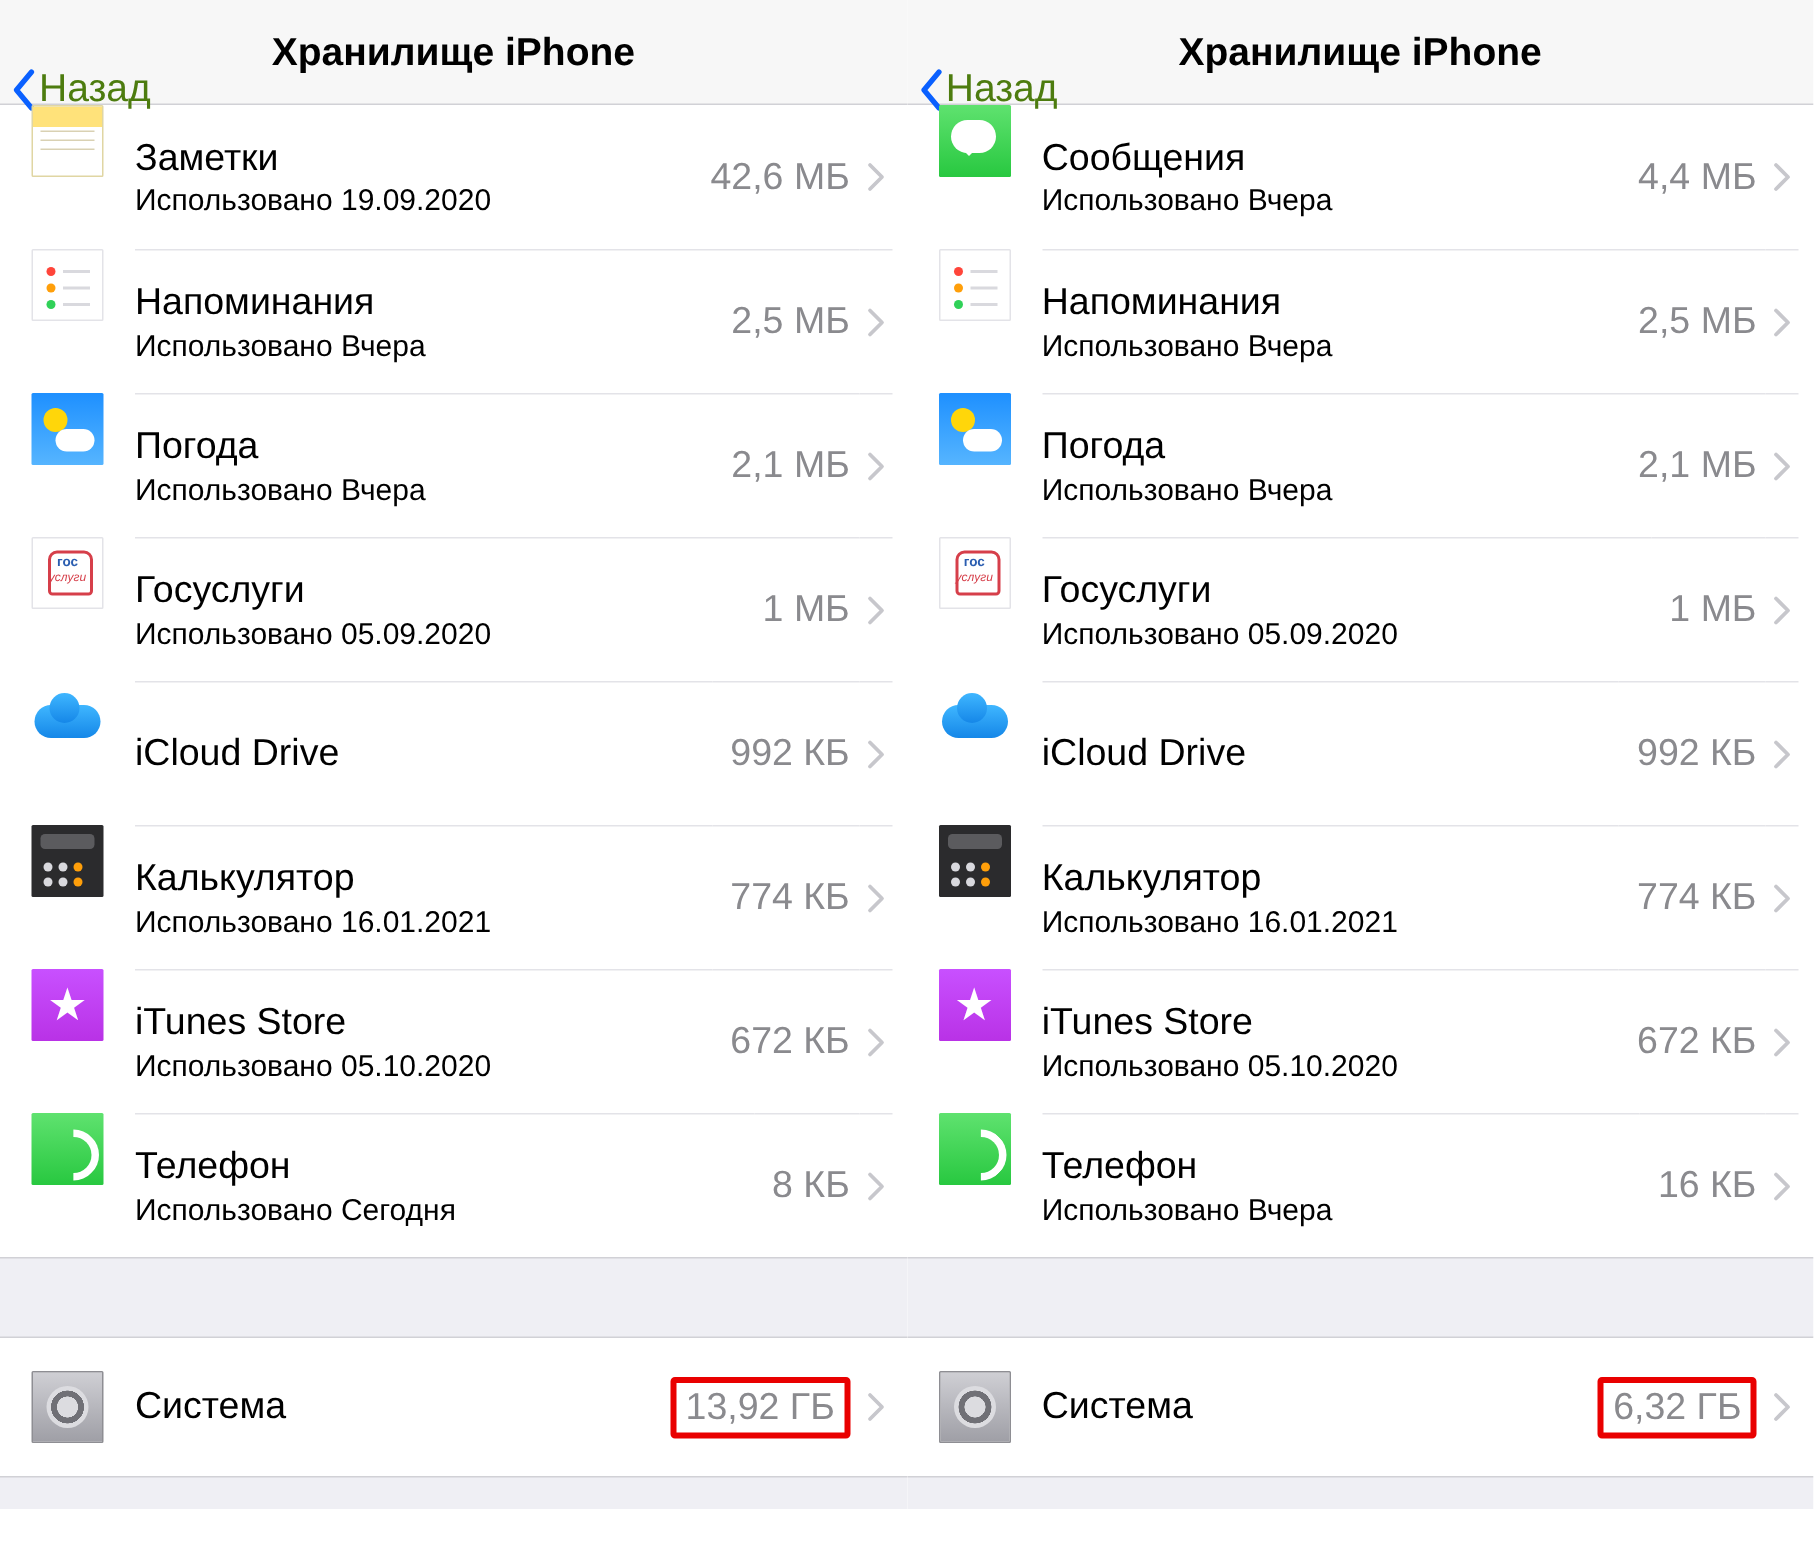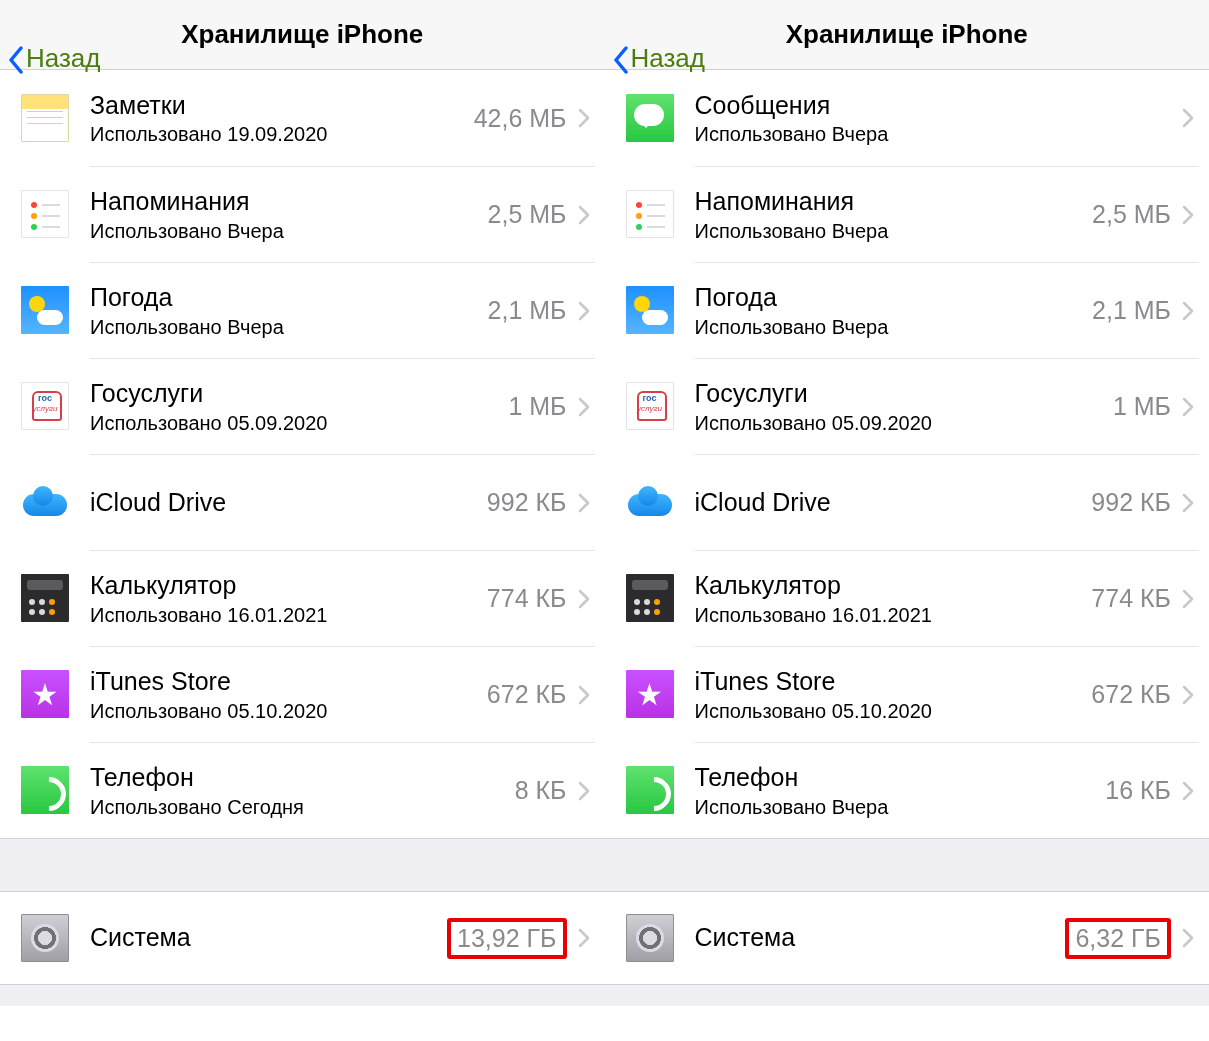--- a/index.html
+++ b/index.html
@@ -6,21 +6,21 @@
     body { font-family:-apple-system,"Helvetica Neue",Arial,sans-serif; background:#fff; width:1209px; }
     .wrap { display:flex; }
     .panel { width:604.5px; background:#fff; }
 
     .navbar { height:70px; background:#f7f7f7; border-bottom:1px solid #d1d1d6; display:flex; align-items:center; position:relative; }
     .back-btn { display:flex; align-items:flex-end; color:#4d7c0f; font-size:26px; font-weight:400; padding-left:8px; cursor:pointer;margin-top:47px; }
     .back-btn .chev { width:16px; height:28px; margin-right:2px; }
     .nav-title { position:absolute; left:0; right:0; text-align:center; font-size:26px; font-weight:600; color:#000; pointer-events:none; }
 
     .list { background:#fff; }
-    .row { display:flex; align-items:center; height:96px; padding-right:10px; cursor:pointer; }
+    .row { display:flex; align-items:flex-start; height:96px; padding-right:10px; cursor:pointer; }
     .icon-cell { width:90px; display:flex; align-items:center; justify-content:center; flex-shrink:0; }
     .app-icon { width:48px; height:48px; border-radius:1px; display:flex; align-items:center; justify-content:center; font-size:26px; color:#fff; position:relative; overflow:hidden; }
     .text-cell { flex:1; min-width:0; border-top:1px solid #e3e3e8; height:100%; display:flex; flex-direction:column; justify-content:center; }
     .row:first-child .text-cell { border-top:none; }
     .app-name { font-size:25px; color:#000; line-height:1.25; }
     .app-sub  { font-size:20px; color:#000000; margin-top:2px; }
     .size-cell { font-size:25px; color:#8a8a8e; padding-left:12px; padding-right:6px; white-space:nowrap; border-top:1px solid #e3e3e8; height:100%; display:flex; align-items:center; }
     .row:first-child .size-cell { border-top:none; }
     .disclosure { width:22px; display:flex; align-items:center; justify-content:center; border-top:1px solid #e3e3e8; height:100%; }
     .row:first-child .disclosure { border-top:none; }
@@ -236,20 +236,21 @@
       </div>
       <div class="list">
         <div class="row">
           <div class="icon-cell">
             <div class="app-icon ic-msg"></div>
           </div>
           <div class="text-cell">
             <div class="app-name">Сообщения</div>
             <div class="app-sub">Использовано Вчера</div>
           </div>
+          <div class="size-cell">4,4 МБ</div>
           <div class="disclosure">
             <svg viewBox="0 0 12 20">
               <polyline points="2,2 10,10 2,18" fill="none" stroke="#c7c7cc" stroke-width="2.5" stroke-linecap="round" stroke-linejoin="round"></polyline>
             </svg>
           </div>
         </div>
         <div class="row">
           <div class="icon-cell">
             <div class="app-icon ic-rem"></div>
           </div>

